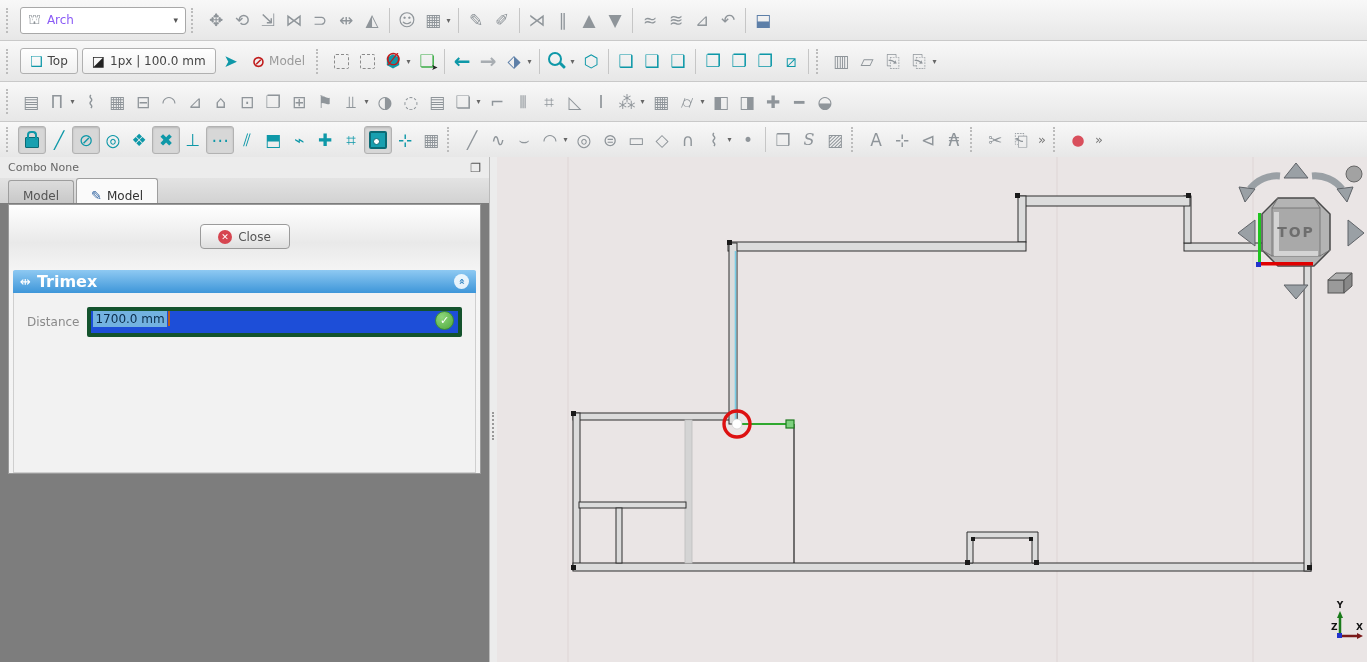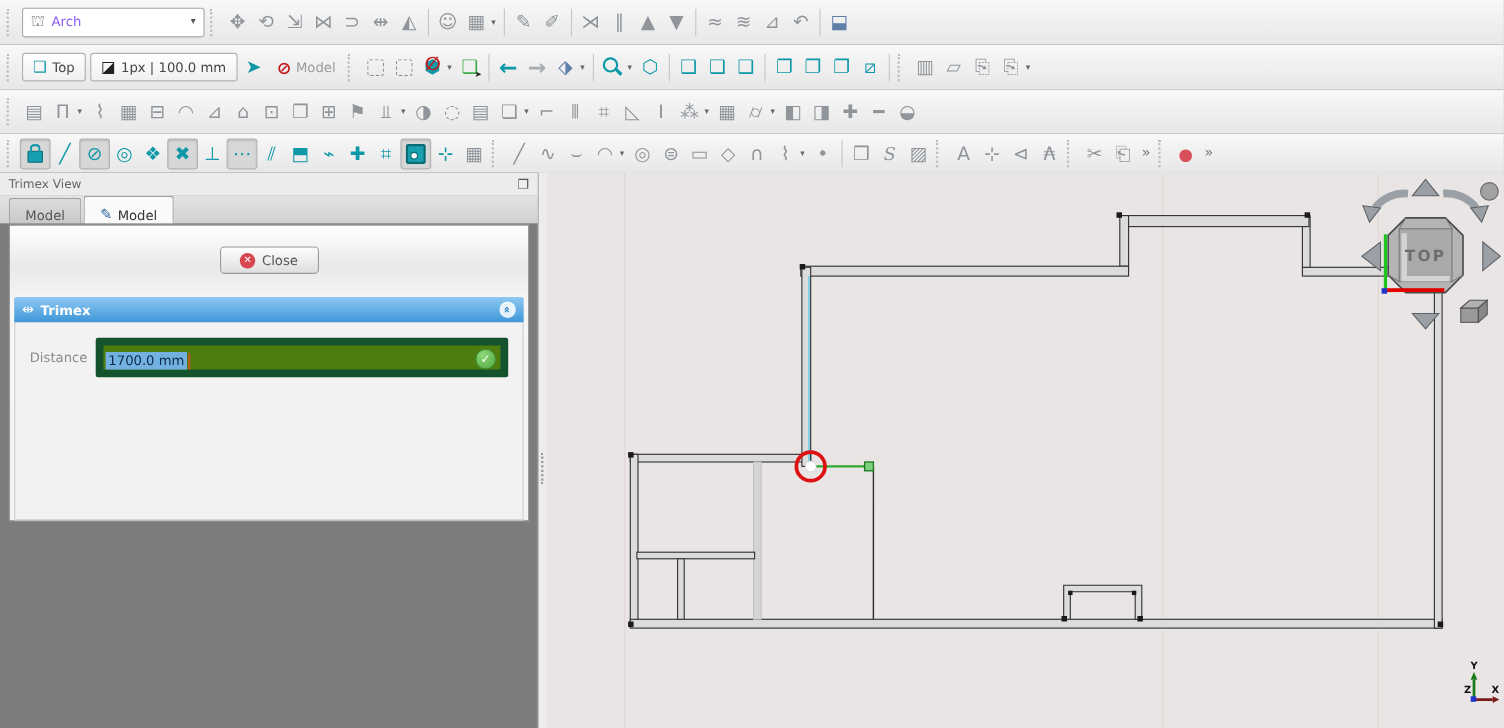--- a/index.html
+++ b/index.html
@@ -55,27 +55,27 @@
   .tab .pen{color:#2a5f9e;font-size:13px}
   #taskbox{position:absolute;left:8px;right:8px;top:47px;height:268px;background:linear-gradient(#ffffff,#e9e9e9 14%,#f6f6f6 26%,#f2f2f2);
            border:1px solid #9a9a9a;display:flex;flex-direction:column}
   #close-btn{margin:19px auto 14px;width:88px;height:23px;border:1px solid #9b9b9b;border-radius:4px;
              background:linear-gradient(#fefefe,#dedede);display:flex;align-items:center;justify-content:center;gap:6px;color:#555;font-size:12px}
   #close-btn .redx{width:14px;height:14px;border-radius:50%;background:#d64550;color:#fff;font-size:9px;display:flex;align-items:center;justify-content:center;font-weight:bold}
   #trimex{margin:8px 4px 0;flex:1;display:flex;flex-direction:column;border:1px solid #cfcfcf;border-top:none;background:#f2f2f2}
   #trimex-hdr{height:23px;background:linear-gradient(#8ec9f2,#3e96d9);border-radius:2px 2px 0 0;display:flex;align-items:center;
               padding:0 7px;gap:6px;color:#fff;margin:-1px -1px 0}
   #trimex-hdr .ticon{font-size:13px}
-  #trimex-hdr .ttitle{font-weight:bold;font-size:12px;flex:1}
+  #trimex-hdr .ttitle{font-weight:bold;font-size:16px;flex:1}
   #trimex-hdr .collapse{width:15px;height:15px;border-radius:50%;background:rgba(255,255,255,.85);color:#2a7fc0;
               display:flex;align-items:center;justify-content:center;font-size:10px;font-weight:bold}
   #trimex-hdr .collapse span{display:inline-block;transform:rotate(-90deg)}
   #dist-row{display:flex;align-items:center;gap:8px;padding:14px 13px}
   #dist-label{color:#8a8a8a;font-size:12px}
-  #dist-input{flex:1;height:22px;background:#4d7c0f;border:7px solid #14532d;border-radius:2px;display:flex;align-items:flex-end;padding:0 2px;position:relative}
+  #dist-input{flex:1;height:22px;background:#1d4ed8;border:4px solid #14532d;border-radius:2px;display:flex;align-items:flex-start;padding:0 2px;position:relative}
   #dist-input .selval{background:#73b2e0;color:#0b2c4a;font-size:12px;padding:1px 2px}
   #dist-input .caret{width:2px;height:15px;background:#b85c1e;margin-left:1px}
   #dist-input .okmark{position:absolute;right:4px;width:17px;height:17px;border-radius:50%;
        background:radial-gradient(circle at 35% 30%,#8fd77c,#4ea83c);border:1px solid #3f8f2f;color:#fff;
        font-size:11px;font-weight:bold;display:flex;align-items:center;justify-content:center}
   
   #splitter{position:absolute;left:489px;top:157px;width:8px;height:505px;background:#ececec;border-left:1px solid #bbb;border-right:1px solid #bbb}
   #splitter::after{content:'';position:absolute;left:2px;top:255px;width:2px;height:28px;border-left:2px dotted #999}
   #viewport{position:absolute;left:497px;top:157px;width:870px;height:505px;background:#eae5e5;overflow:hidden}
   #viewport svg{display:block}
@@ -270,21 +270,21 @@
         <span class="tbi ">⎗</span>
         <span class="tbi chev">»</span>
         <span class="grip"></span>
         <span class="tbi rec">●</span>
         <span class="tbi chev">»</span>
       </div>
 </div>
 
 <div id="panel">
   <div id="panel-title">
-    <span>Trimex View</span>
+    <span>Combo None</span>
     <span class="float">❐</span>
   </div>
   <div id="tabsbar">
     <div class="tab">
       <span>Model</span>
     </div>
     <div class="tab active">
       <span class="pen">✎</span>
       <span>Model</span>
     </div>

